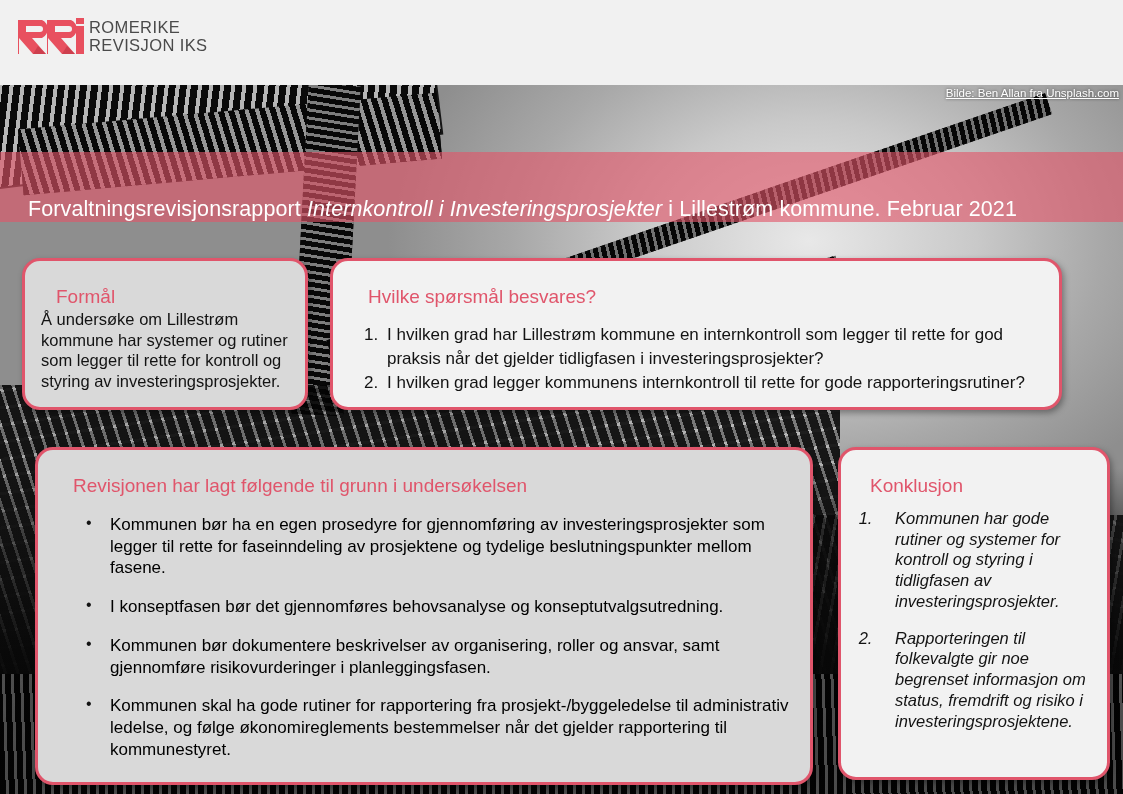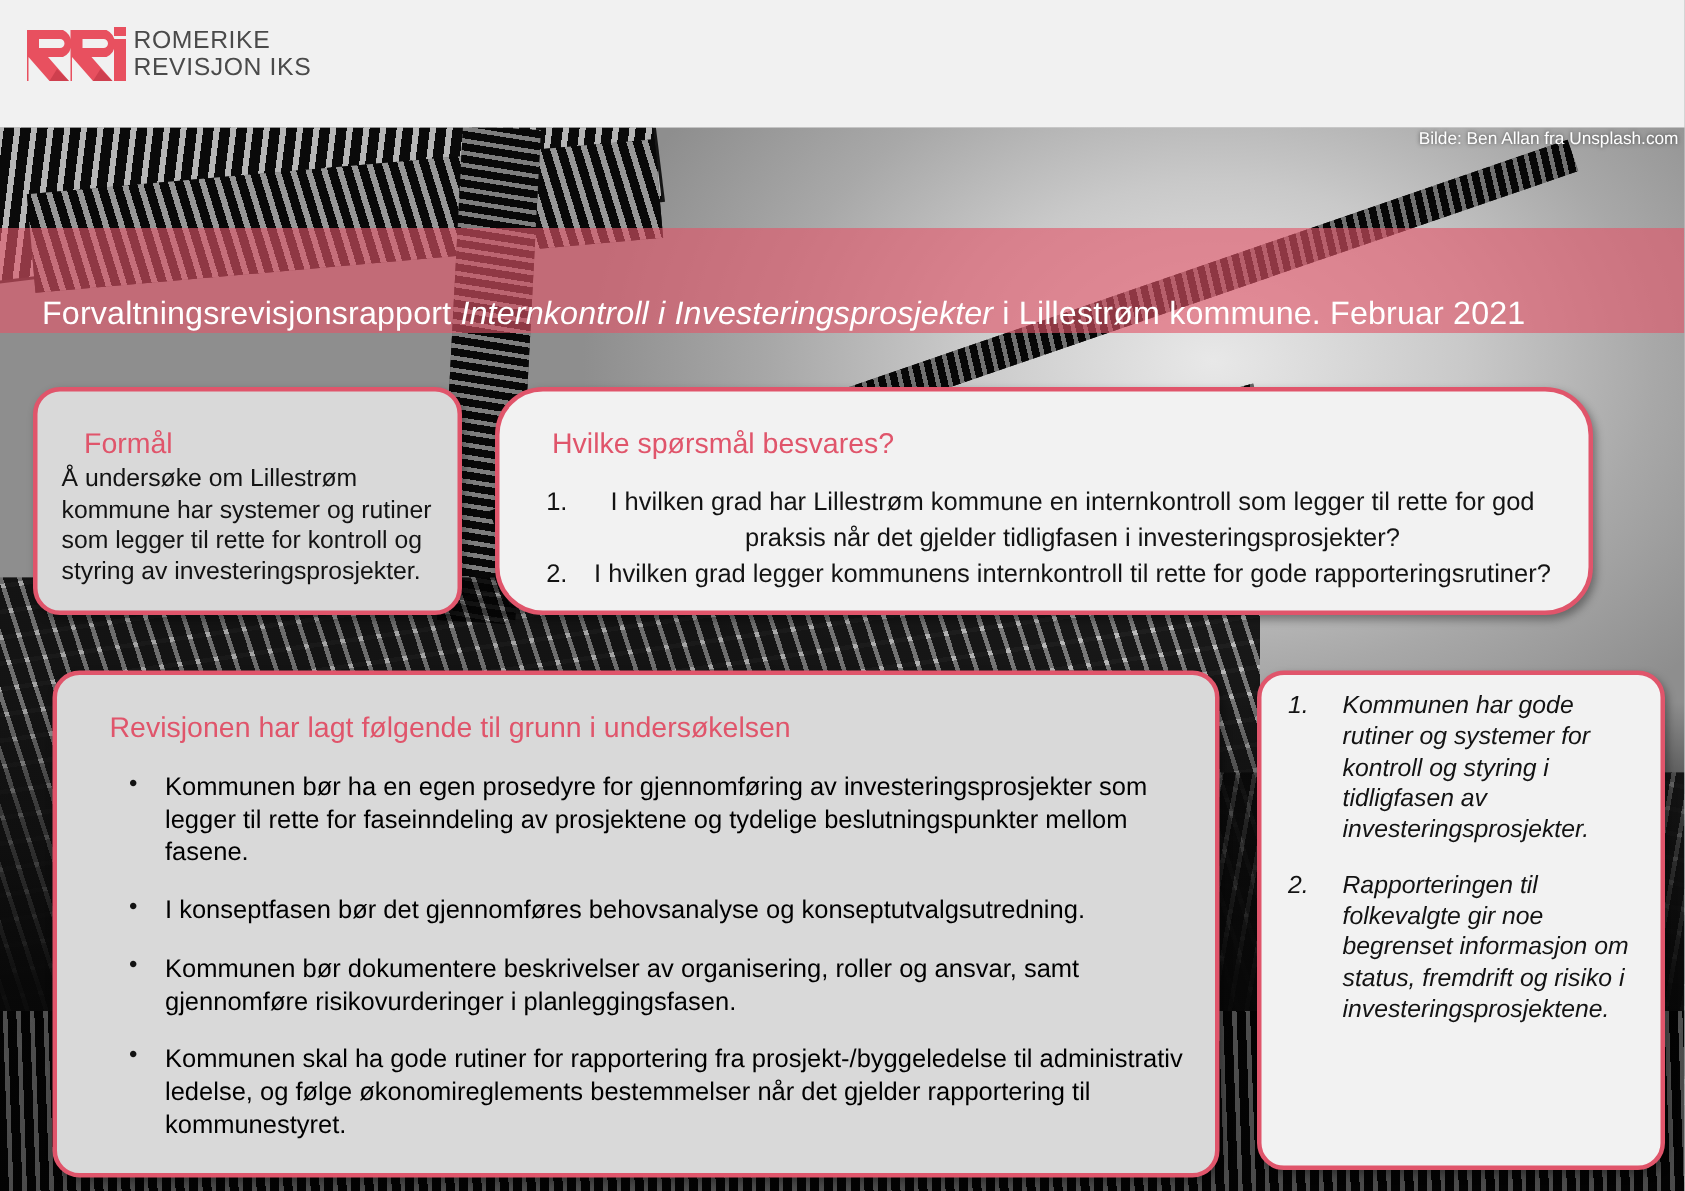--- a/index.html
+++ b/index.html
@@ -169,20 +169,21 @@
   
   .photo-credit {
     position: absolute;
     right: 4px;
     top: 2px;
     font-size: 11.5px;
     color: #ffffff;
     z-index: 4;
     white-space: nowrap;
     text-shadow: 0 0 3px rgba(0,0,0,0.6);
+    text-decoration: underline;
   }
 
   
   .title-band {
     position: absolute;
     left: 0;
     top: 152px;
     width: 1123px;
     height: 70px;
     background: rgba(226, 86, 105, 0.62);
@@ -239,30 +240,28 @@
   #card-formal .card-body { font-size: 16.5px; }
 
   
   #card-sporsmal {
     left: 330px;
     top: 258px;
     width: 732px;
     height: 152px;
     padding: 10px 16px 10px 20px;
     background: #f2f2f2;
-    border-radius: 32px;
   }
   #card-sporsmal .card-title { margin-bottom: 14px; }
   ol.q-list {
     margin: 0;
     padding-left: 30px;
     color: #131313;
     font-size: 17px;
     line-height: 1.42;
-    text-align: center;
   }
   ol.q-list li { padding-left: 4px; }
 
   
   #card-revisjonen {
     left: 35px;
     top: 447px;
     width: 778px;
     height: 338px;
     padding: 10px 18px 10px 20px;
@@ -378,19 +377,20 @@
     <p class="card-title">Revisjonen har lagt følgende til grunn i undersøkelsen</p>
     <ul class="r-list">
       <li>Kommunen bør ha en egen prosedyre for gjennomføring av investeringsprosjekter som legger til rette for faseinndeling av prosjektene og tydelige beslutningspunkter mellom fasene.</li>
       <li>I konseptfasen bør det gjennomføres behovsanalyse og konseptutvalgsutredning.</li>
       <li>Kommunen bør dokumentere beskrivelser av organisering, roller og ansvar, samt gjennomføre risikovurderinger i planleggingsfasen.</li>
       <li>Kommunen skal ha gode rutiner for rapportering fra prosjekt-/byggeledelse til administrativ ledelse, og følge økonomireglements bestemmelser når det gjelder rapportering til kommunestyret.</li>
     </ul>
   </div>
 
   <div class="card card-light" id="card-konklusjon">
+    <p class="card-title">Konklusjon</p>
     <ol class="k-list">
       <li>Kommunen har gode rutiner og systemer for kontroll og styring i tidligfasen av investeringsprosjekter.</li>
       <li>Rapporteringen til folkevalgte gir noe begrenset informasjon om status, fremdrift og risiko i investeringsprosjektene.</li>
     </ol>
   </div>
 
 </div>
 
 </body></html>

